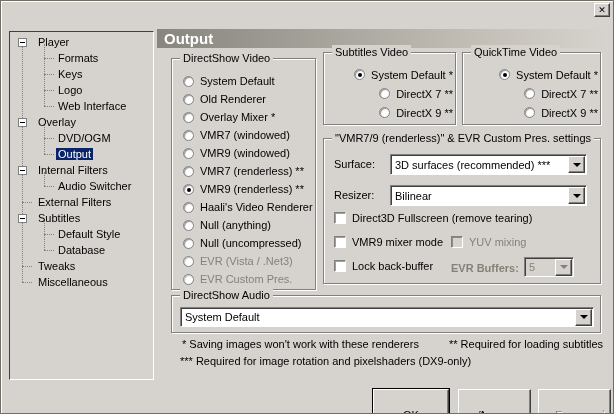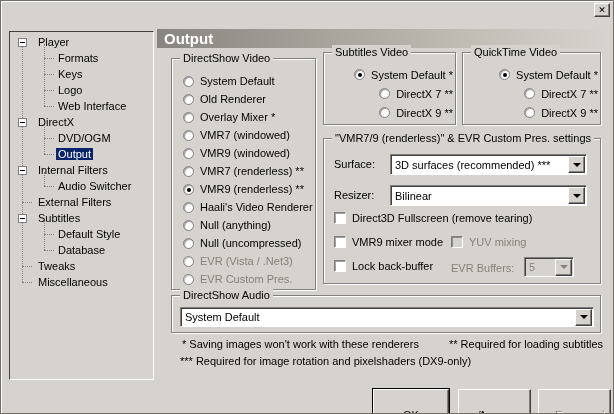--- a/index.html
+++ b/index.html
@@ -124,21 +124,21 @@
     <div class="vline" style="left:34px;top:12px;height:62px;"></div>
     <div class="vline" style="left:34px;top:92px;height:30px;"></div>
     <div class="vline" style="left:34px;top:140px;height:14px;"></div>
     <div class="vline" style="left:34px;top:188px;height:30px;"></div>
 
     <div class="trow lvl0"><span class="ebox"></span><span class="tlabel">Player</span></div>
     <div class="trow lvl1"><span class="tlabel">Formats</span></div>
     <div class="trow lvl1"><span class="tlabel">Keys</span></div>
     <div class="trow lvl1"><span class="tlabel">Logo</span></div>
     <div class="trow lvl1"><span class="tlabel">Web Interface</span></div>
-    <div class="trow lvl0"><span class="ebox"></span><span class="tlabel">DirectX</span></div>
+    <div class="trow lvl0"><span class="ebox"></span><span class="tlabel">Overlay</span></div>
     <div class="trow lvl1"><span class="tlabel">DVD/OGM</span></div>
     <div class="trow lvl1"><span class="tlabel sel">Output</span></div>
     <div class="trow lvl0"><span class="ebox"></span><span class="tlabel">Internal Filters</span></div>
     <div class="trow lvl1"><span class="tlabel">Audio Switcher</span></div>
     <div class="trow lvl0 nobox"><span class="tlabel">External Filters</span></div>
     <div class="trow lvl0"><span class="ebox"></span><span class="tlabel">Subtitles</span></div>
     <div class="trow lvl1"><span class="tlabel">Default Style</span></div>
     <div class="trow lvl1"><span class="tlabel">Database</span></div>
     <div class="trow lvl0 nobox"><span class="tlabel">Tweaks</span></div>
     <div class="trow lvl0 nobox"><span class="tlabel">Miscellaneous</span></div>
@@ -261,21 +261,21 @@
         <span class="cblabel">VMR9 mixer mode</span>
       </div>
     <div class="cbrow disabled" style="left:127px;top:97px;">
         <span class="checkbox"></span>
         <span class="cblabel">YUV mixing</span>
       </div>
     <div class="cbrow" style="left:10px;top:121px;">
         <span class="checkbox"></span>
         <span class="cblabel">Lock back-buffer</span>
       </div>
-    <span class="vmr-label dislabel" style="left:127px;top:123px;">EVR Buffers:</span>
+    <span class="vmr-label dislabel" style="left:127px;top:123px;font-weight:bold;">EVR Buffers:</span>
     <div class="combo disabled" style="left:200px;top:118px;width:50px;height:20px;">
       <span class="ctext">5</span>
       <span class="cbtn">
           <span class="arrow"></span>
         </span>
     </div>
   </div>
 
   <div class="group" style="left:170px;top:294px;width:430px;height:38px;">
     <span class="gtitle">DirectShow Audio</span>

